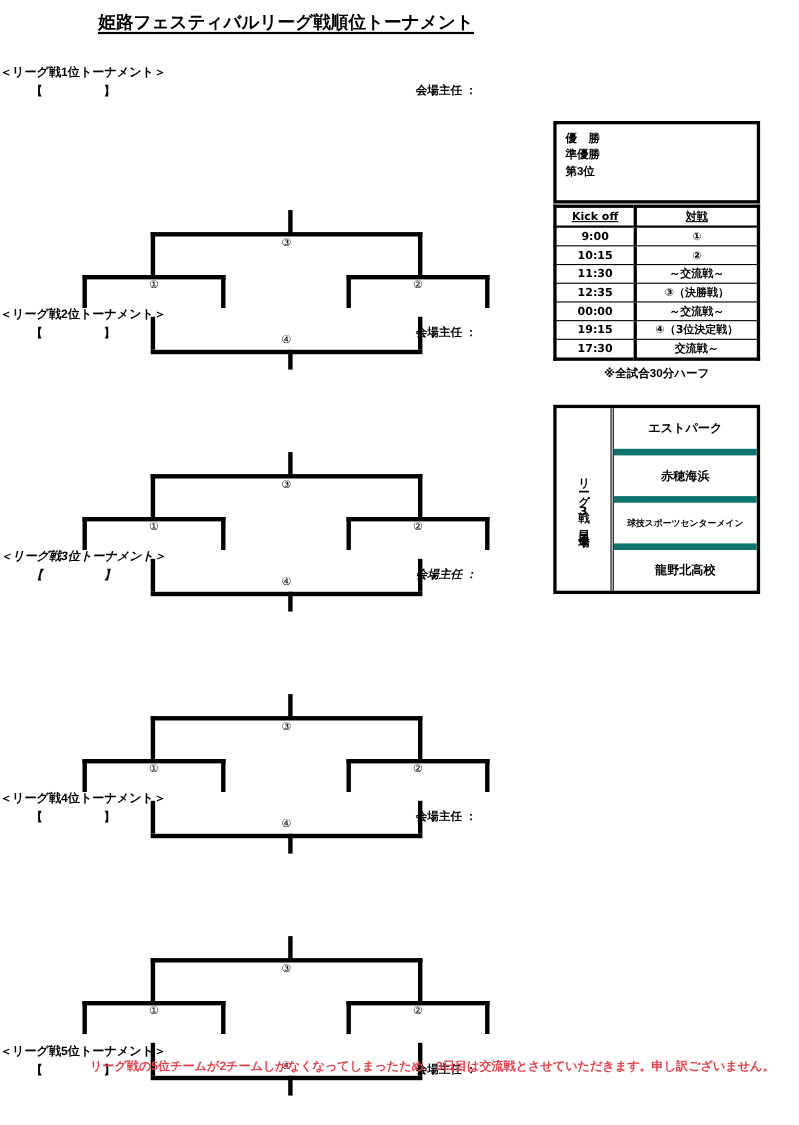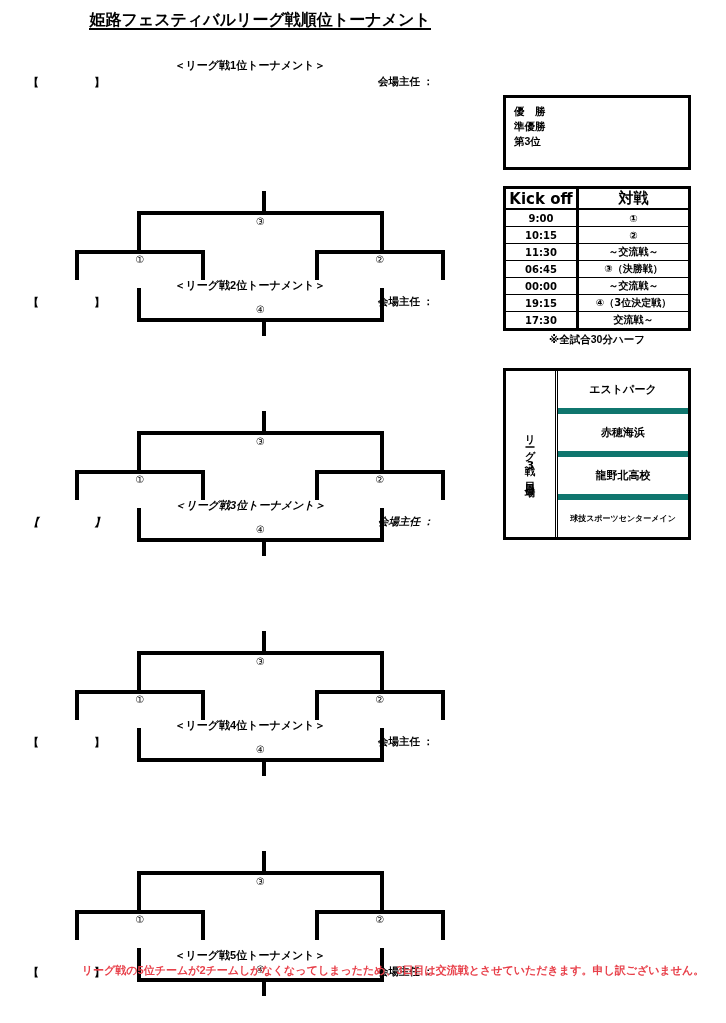--- a/index.html
+++ b/index.html
@@ -39,21 +39,20 @@
   }
   .tb-head {
     position: relative;
     height: 40px;
   }
   .tb-name {
     position: absolute;
     left: 0;
     top: 0;
     width: 500px;
-    text-align: center;
     font-size: 11px;
     font-weight: bold;
     white-space: nowrap;
   }
   .tb-slot {
     position: absolute;
     left: 28px;
     top: 17px;
     font-size: 11px;
     font-weight: bold;
@@ -88,20 +87,21 @@
     line-height: 12px;
     text-align: center;
     font-family: "DejaVu Sans", sans-serif;
     white-space: nowrap;
   }
 
   
   .panel {
     position: absolute;
     box-sizing: border-box;
+    margin-top: 15px;
   }
   .rank-box {
     left: 503px;
     top: 95px;
     width: 188px;
     height: 75px;
     border: 3px solid #000;
     padding: 6px 0 0 8px;
   }
   .rank-line {
@@ -122,21 +122,21 @@
   }
   table.sched th, table.sched td {
     border: 1px solid #000;
     font-size: 10px;
     text-align: center;
     height: 16px;
     padding: 0;
     font-weight: bold;
     font-family: "DejaVu Sans", sans-serif;
   }
-  table.sched th { font-size: 15px; }
+  table.sched th { font-size: 10px; text-decoration: underline; }
   table.sched .c1 { width: 70px; border-right: 3px solid #000; }
   table.sched tr:first-child th { border-bottom: 2px solid #000; }
 
   .sched-note {
     position: absolute;
     left: 503px;
     top: 333px;
     width: 188px;
     text-align: center;
     font-size: 10.5px;
@@ -366,21 +366,21 @@
       </tr>
       <tr>
         <td class="c1">10:15</td>
         <td>②</td>
       </tr>
       <tr>
         <td class="c1">11:30</td>
         <td>～交流戦～</td>
       </tr>
       <tr>
-        <td class="c1">06:45</td>
+        <td class="c1">12:35</td>
         <td>③（決勝戦）</td>
       </tr>
       <tr>
         <td class="c1">00:00</td>
         <td>～交流戦～</td>
       </tr>
       <tr>
         <td class="c1">19:15</td>
         <td>④（3位決定戦）</td>
       </tr>
@@ -390,18 +390,18 @@
       </tr>
     </tbody>
 </table>
 <div class="sched-note">※全試合30分ハーフ</div>
 
 <div class="venue-box">
   <div class="venue-label">リーグ戦3日目会場</div>
   <div class="venue-list" id="venue-host">
       <div class="venue-item">エストパーク</div>
       <div class="venue-item">赤穂海浜</div>
+      <div class="venue-item small">球技スポーツセンターメイン</div>
       <div class="venue-item">龍野北高校</div>
-      <div class="venue-item small">球技スポーツセンターメイン</div>
     </div>
 </div>
 
 <div class="notice" style="color: rgb(232, 64, 74); text-align: center;">リーグ戦の5位チームが2チームしかなくなってしまったため、3日目は交流戦とさせていただきます。申し訳ございません。</div>
 
 </body></html>

